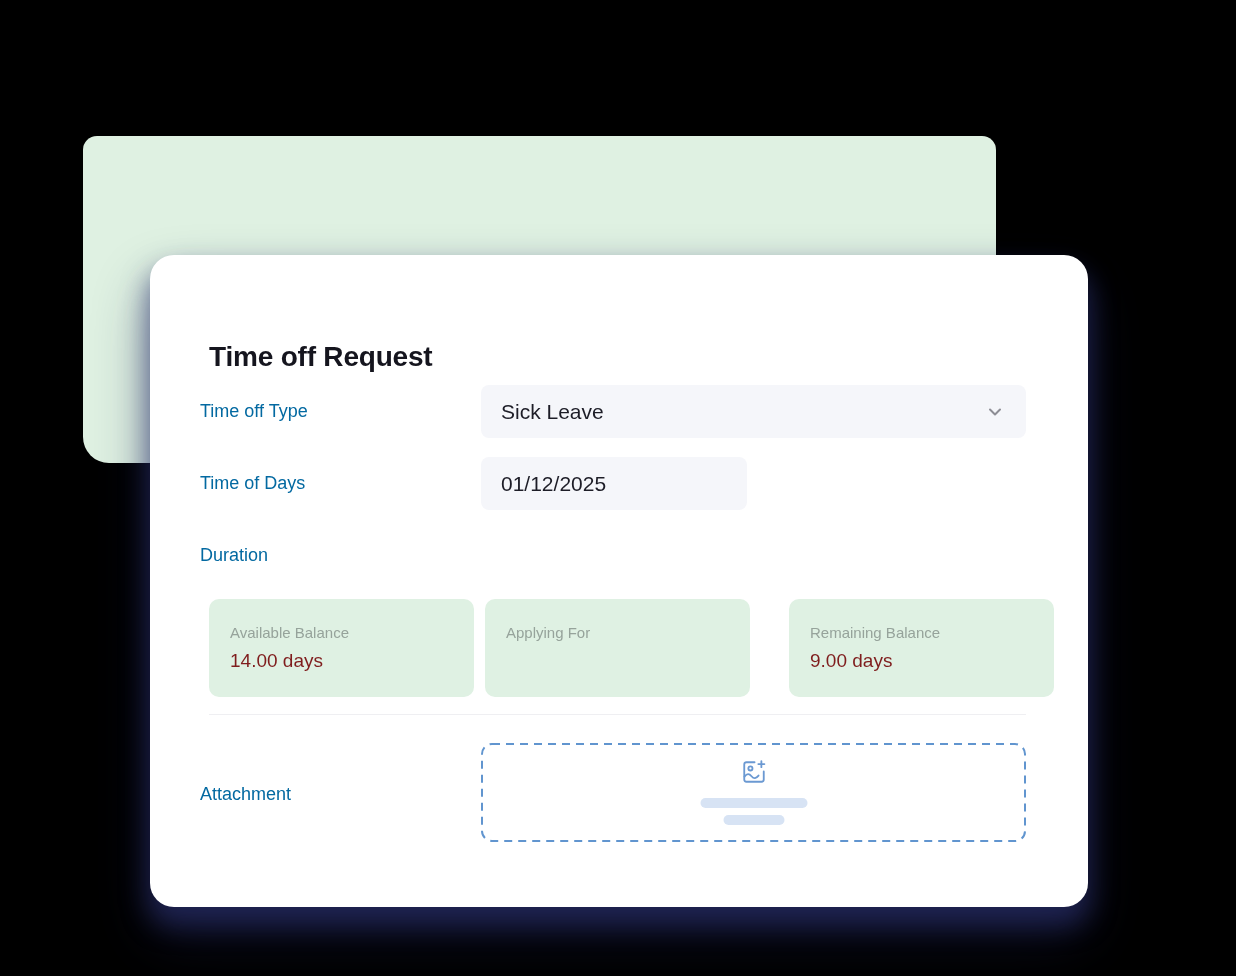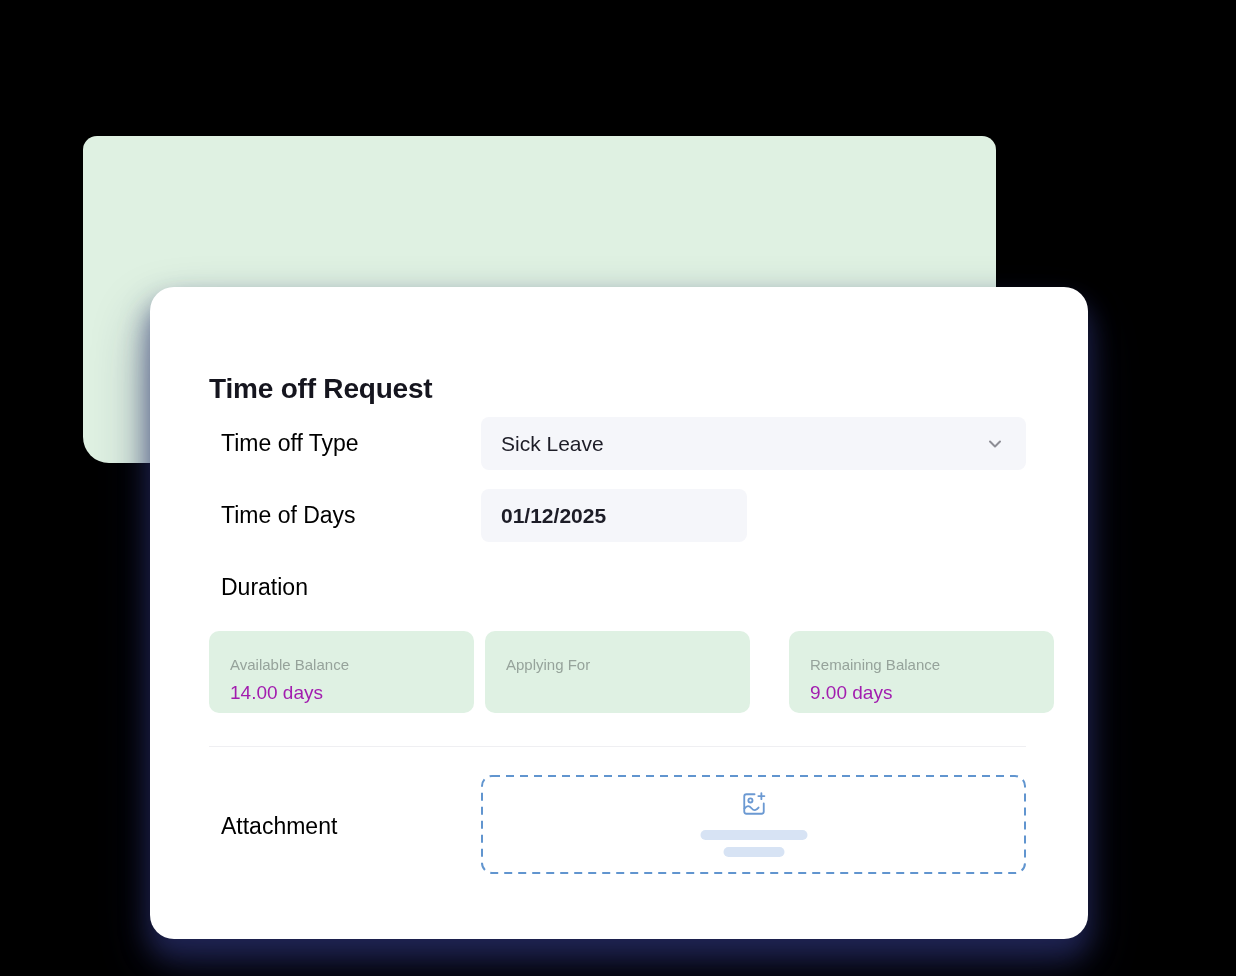--- a/index.html
+++ b/index.html
@@ -31,38 +31,37 @@
   
   .card {
     position: absolute;
     left: 150px;
     top: 255px;
     width: 938px;
     height: 652px;
     background: #ffffff;
     border-radius: 24px;
     box-shadow: 0 16px 26px 2px rgba(44, 50, 115, 0.60), 0 30px 55px rgba(30, 35, 85, 0.45);
-    margin-top: 32px;
   }
   .card-title {
     position: absolute;
     left: 59px;
     top: 67px;
     font-size: 28px;
     line-height: 32px;
     font-weight: 700;
     letter-spacing: -0.2px;
     color: #15151e;
   }
   .form-label {
     position: absolute;
-    left: 71px;
-    font-size: 23px;
+    left: 50px;
+    font-size: 18px;
     line-height: 24px;
-    color: #000000;
+    color: #0369a1;
   }
   .field {
     position: absolute;
     background: #f5f6fa;
     border-radius: 8px;
     height: 53px;
     display: flex;
     align-items: center;
     box-sizing: border-box;
     padding: 0 20px;
@@ -77,44 +76,43 @@
     justify-content: space-between;
     cursor: pointer;
   }
   .chevron {
     flex: 0 0 auto;
     margin-right: 2px;
     display: block;
   }
   .date-field {
     width: 266px;
-    font-weight: bold;
   }
   
   .stat-box {
     position: absolute;
     top: 344px;
     width: 265px;
-    height: 82px;
+    height: 98px;
     background: #dff1e3;
     border-radius: 10px;
     box-sizing: border-box;
     padding: 24px 21px 16px 21px;
   }
   .stat-label {
     font-size: 15px;
     line-height: 19px;
     color: #96a39b;
   }
   .stat-value {
     margin-top: 7px;
     font-size: 19px;
     line-height: 24px;
     font-weight: 500;
-    color: #a21caf;
+    color: #7f1d1d;
   }
   .divider {
     position: absolute;
     left: 59px;
     top: 459px;
     width: 817px;
     height: 1px;
     background: #efeff2;
   }
   

